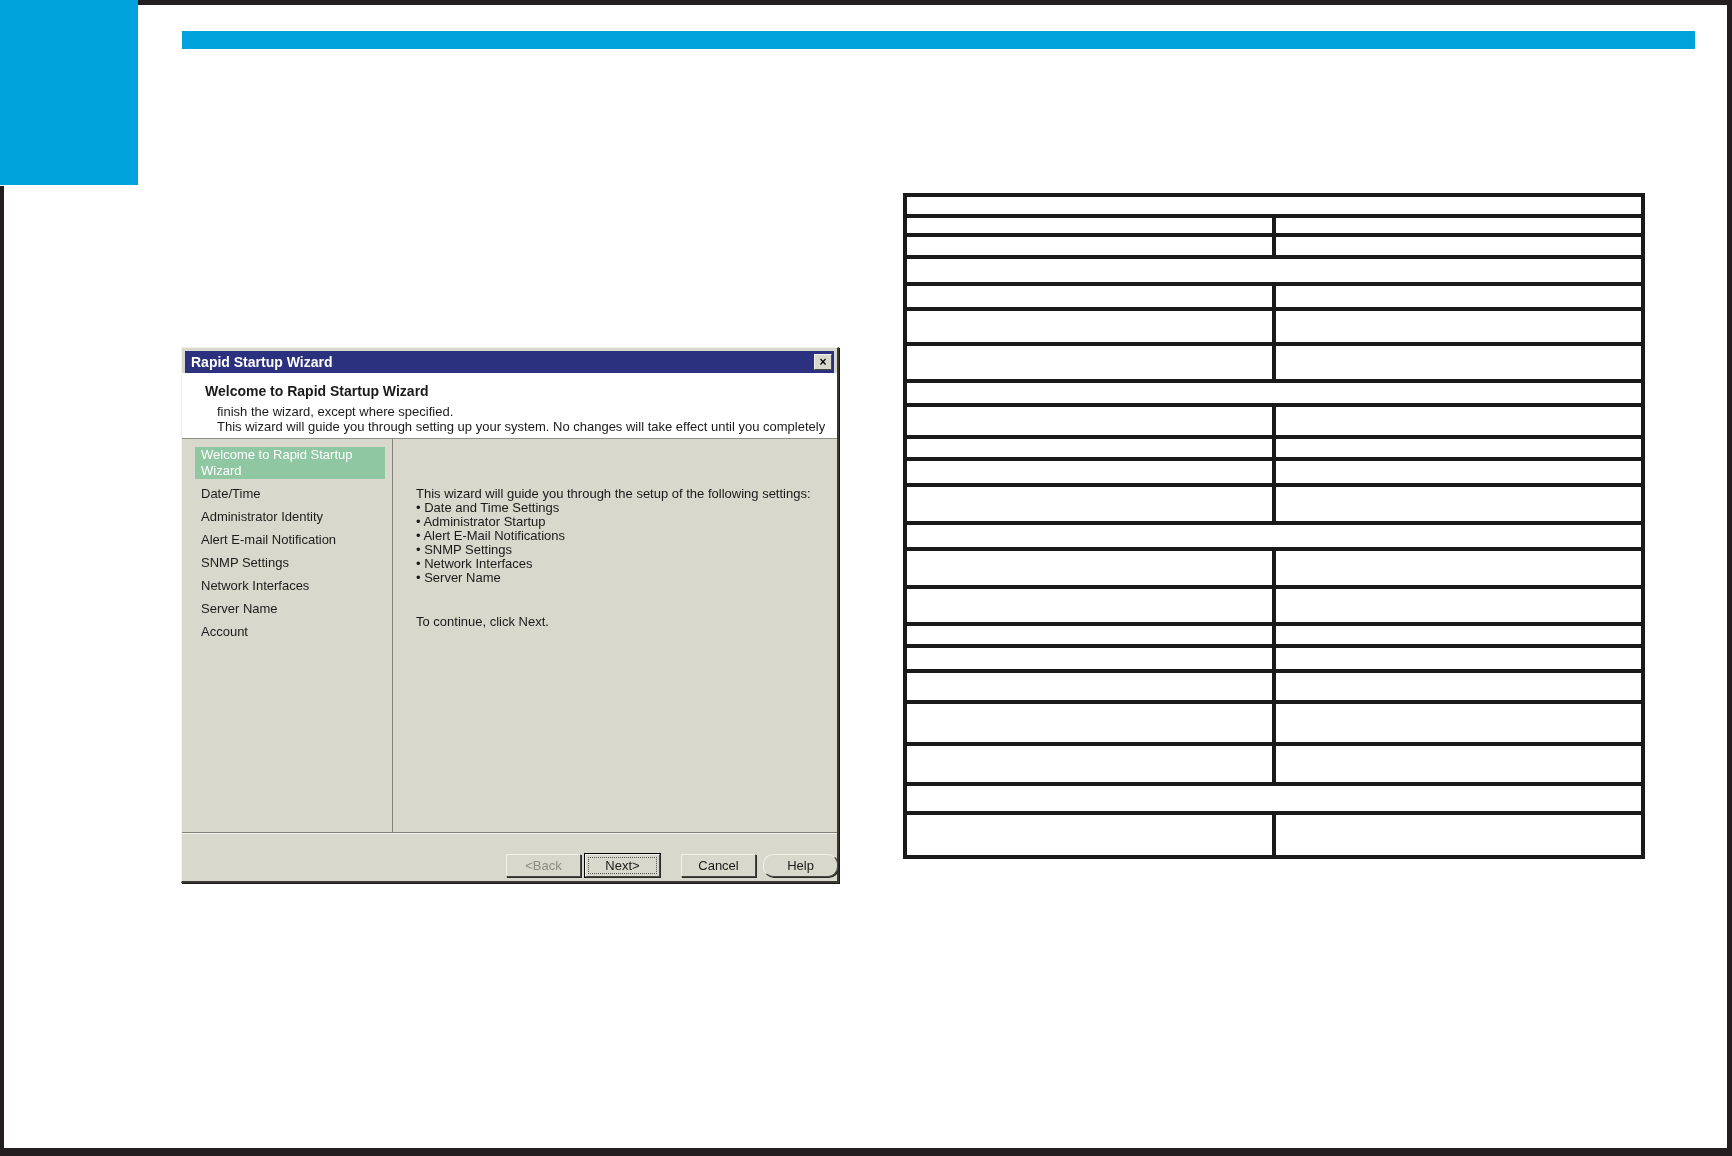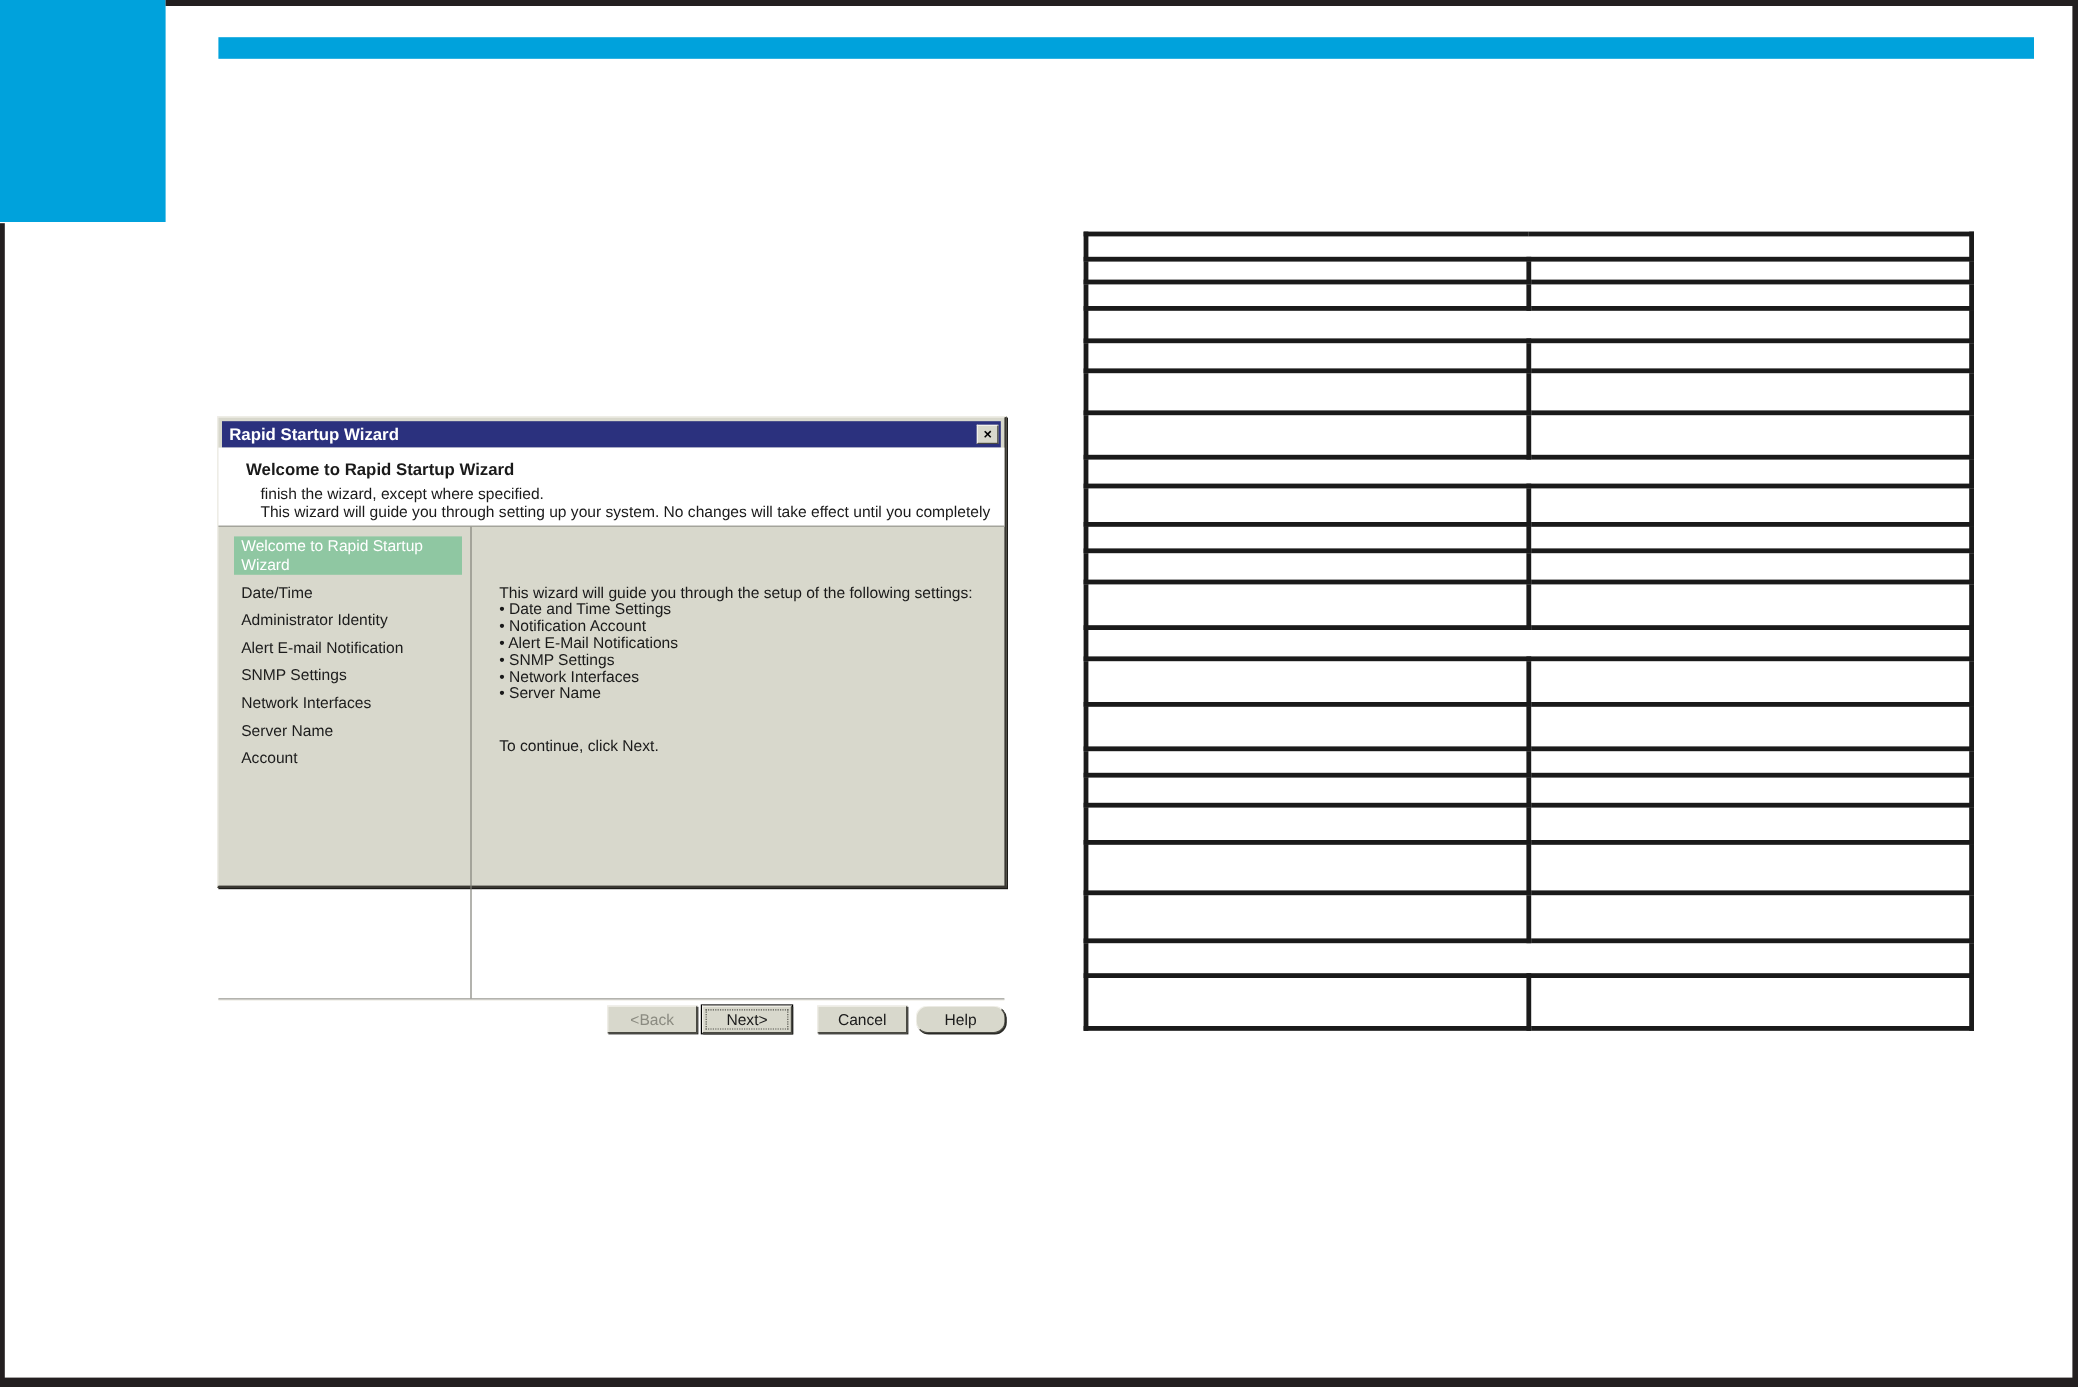--- a/index.html
+++ b/index.html
@@ -16,21 +16,21 @@
   
   .corner-accent { position:absolute; left:0; top:0; width:138px; height:185px; background:#00A2DC; }
   .edge-top    { position:absolute; left:138px; top:0; width:1594px; height:5px; background:#231F20; }
   .edge-left   { position:absolute; left:0; top:186px; width:4px; height:970px; background:#231F20; }
   .edge-right  { position:absolute; left:1727px; top:5px; width:5px; height:1151px; background:#231F20; }
   .edge-bottom { position:absolute; left:0; top:1148px; width:1732px; height:8px; background:#231F20; }
   .header-rule { position:absolute; left:182px; top:31px; width:1513px; height:18px; background:#00A2DC; }
 
   
   .dialog {
-    position:absolute; left:181px; top:347px; width:658px; height:393px;
+    position:absolute; left:181px; top:347px; width:658px; height:536px;
     background:#D8D8CC;
     border-top:1px solid #F2F1EA; border-left:1px solid #F2F1EA;
     border-right:2px solid #3A3832; border-bottom:2px solid #3A3832;
     box-shadow:1px 1px 0 #1c1b18;
     font-family:"Liberation Sans", sans-serif;
     color:#1a1a1a;
   }
   .titlebar {
     position:absolute; left:3px; top:3px; right:3px; height:22px;
     background:#2B317E; color:#ffffff;
@@ -80,21 +80,21 @@
   .bullet-line { line-height:14px; }
   .instruction { margin-top:29px; }
 
   .dlg-footer-sep {
     position:absolute; left:0; top:484px; width:100%; height:2px;
     border-top:1px solid #82827A; border-bottom:1px solid #F2F1EA;
   }
   .dlg-footer { position:absolute; left:0; top:486px; width:100%; height:45px; }
 
   .btn {
-    position:absolute; top:4px; width:75px; height:23px;
+    position:absolute; top:20px; width:75px; height:23px;
     background:#D8D8CC;
     border:1px solid; border-color:#F2F1EA #494942 #494942 #F2F1EA;
     box-shadow:1px 1px 0 #2A2A26;
     font-family:"Liberation Sans", sans-serif;
     font-size:13px; text-align:center; line-height:21px;
     color:#1a1a1a; cursor:default;
   }
   .btn.disabled { color:#8B8B81; }
   .btn-back   { left:324px; }
   .btn-next   { left:403px; box-shadow:1px 1px 0 #2A2A26, 0 0 0 1px #000000; }
@@ -157,21 +157,21 @@
           <div class="nav-item">SNMP Settings</div>
           <div class="nav-item">Network Interfaces</div>
           <div class="nav-item">Server Name</div>
           <div class="nav-item">Account</div>
         </div>
       <div class="wizard-content">
         <div>This wizard will guide you through the setup of the following settings:</div>
         <div>
 
         <div class="bullet-line">• Date and Time Settings</div>
-            <div class="bullet-line">• Notification Account</div>
+            <div class="bullet-line">• Administrator Startup</div>
             <div class="bullet-line">• Alert E-Mail Notifications</div>
             <div class="bullet-line">• SNMP Settings</div>
             <div class="bullet-line">• Network Interfaces</div>
             <div class="bullet-line">• Server Name</div>
           </div>
         <div class="instruction">To continue, click Next.</div>
       </div>
     </div>
 
     <div class="dlg-footer-sep"></div>

